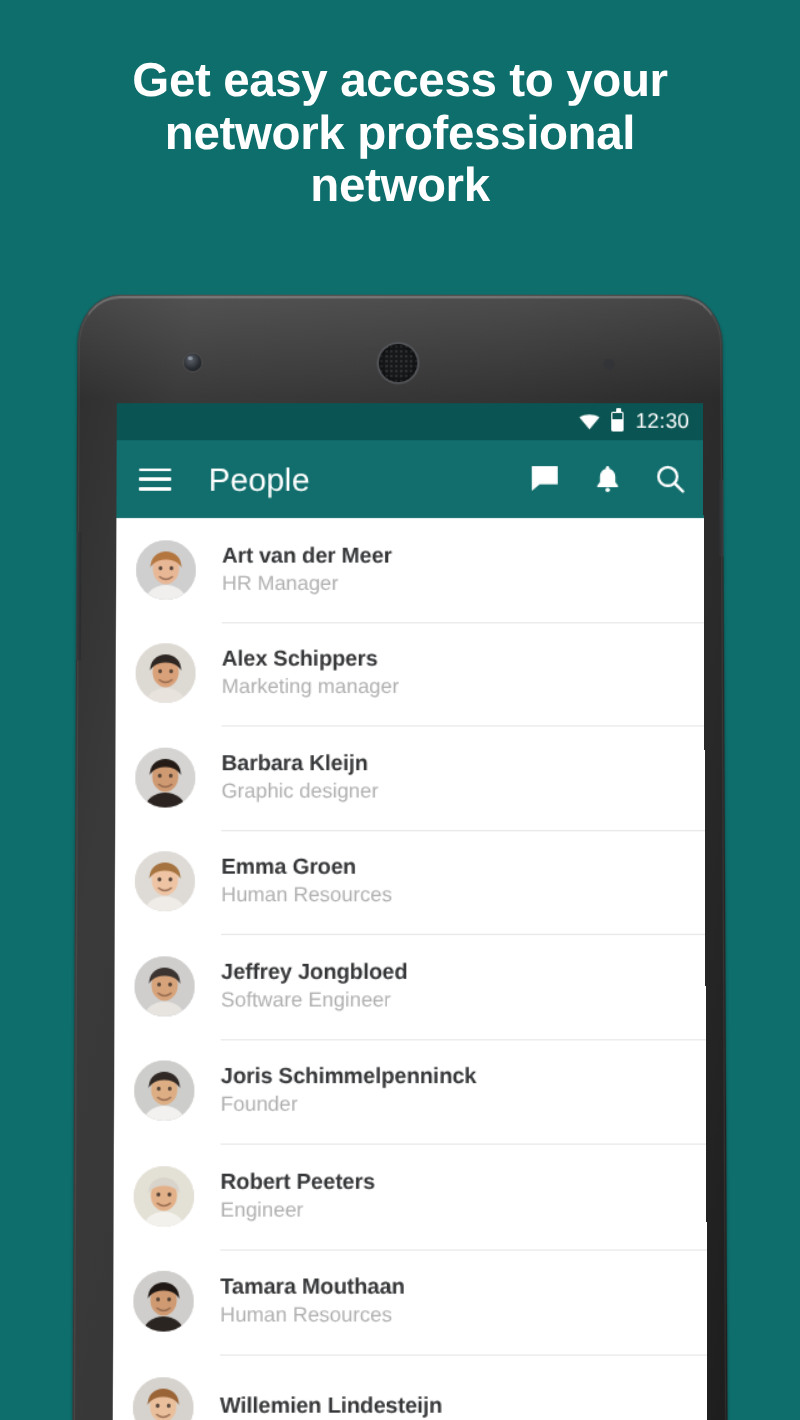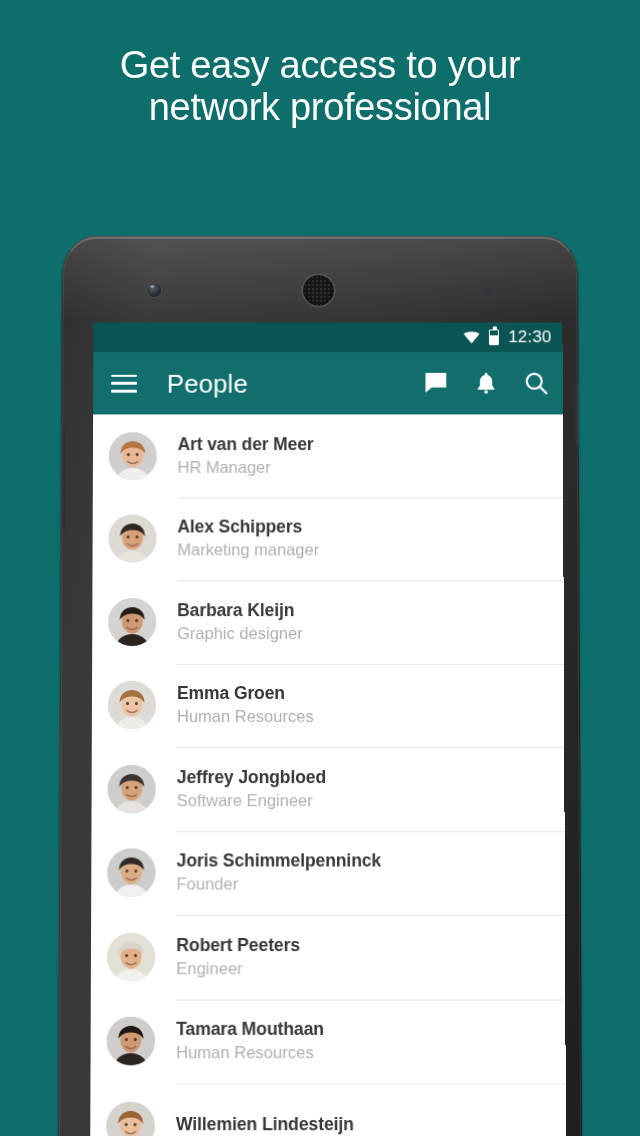--- a/index.html
+++ b/index.html
@@ -19,21 +19,21 @@
   }
 
   
   #headline {
     position:absolute;
     top:44px; left:60px;
     width:520px;
     text-align:center;
     color:#ffffff;
     font-size:38px;
-    font-weight:400;
+    font-weight:700;
     line-height:42px;
     letter-spacing:-0.3px;
   }
   #headline .ln { display:block; }
 
   
   #phone {
     position:absolute;
     left:52px; top:232px;
     width:536px; height:920px;
@@ -217,20 +217,21 @@
   }
 </style>
 </head>
 <body>
 
 <div id="stage">
 
   <div id="headline">
     <span class="ln">Get easy access to your</span>
     <span class="ln">network professional</span>
+    <span class="ln">network</span>
   </div>
 
   <div id="phone">
     <div class="phone-body">
       <div class="bezel-gloss"></div>
       <div class="bezel-rim"></div>
 
       <div class="camera"></div>
       <div class="speaker"></div>
       <div class="sensor"></div>

